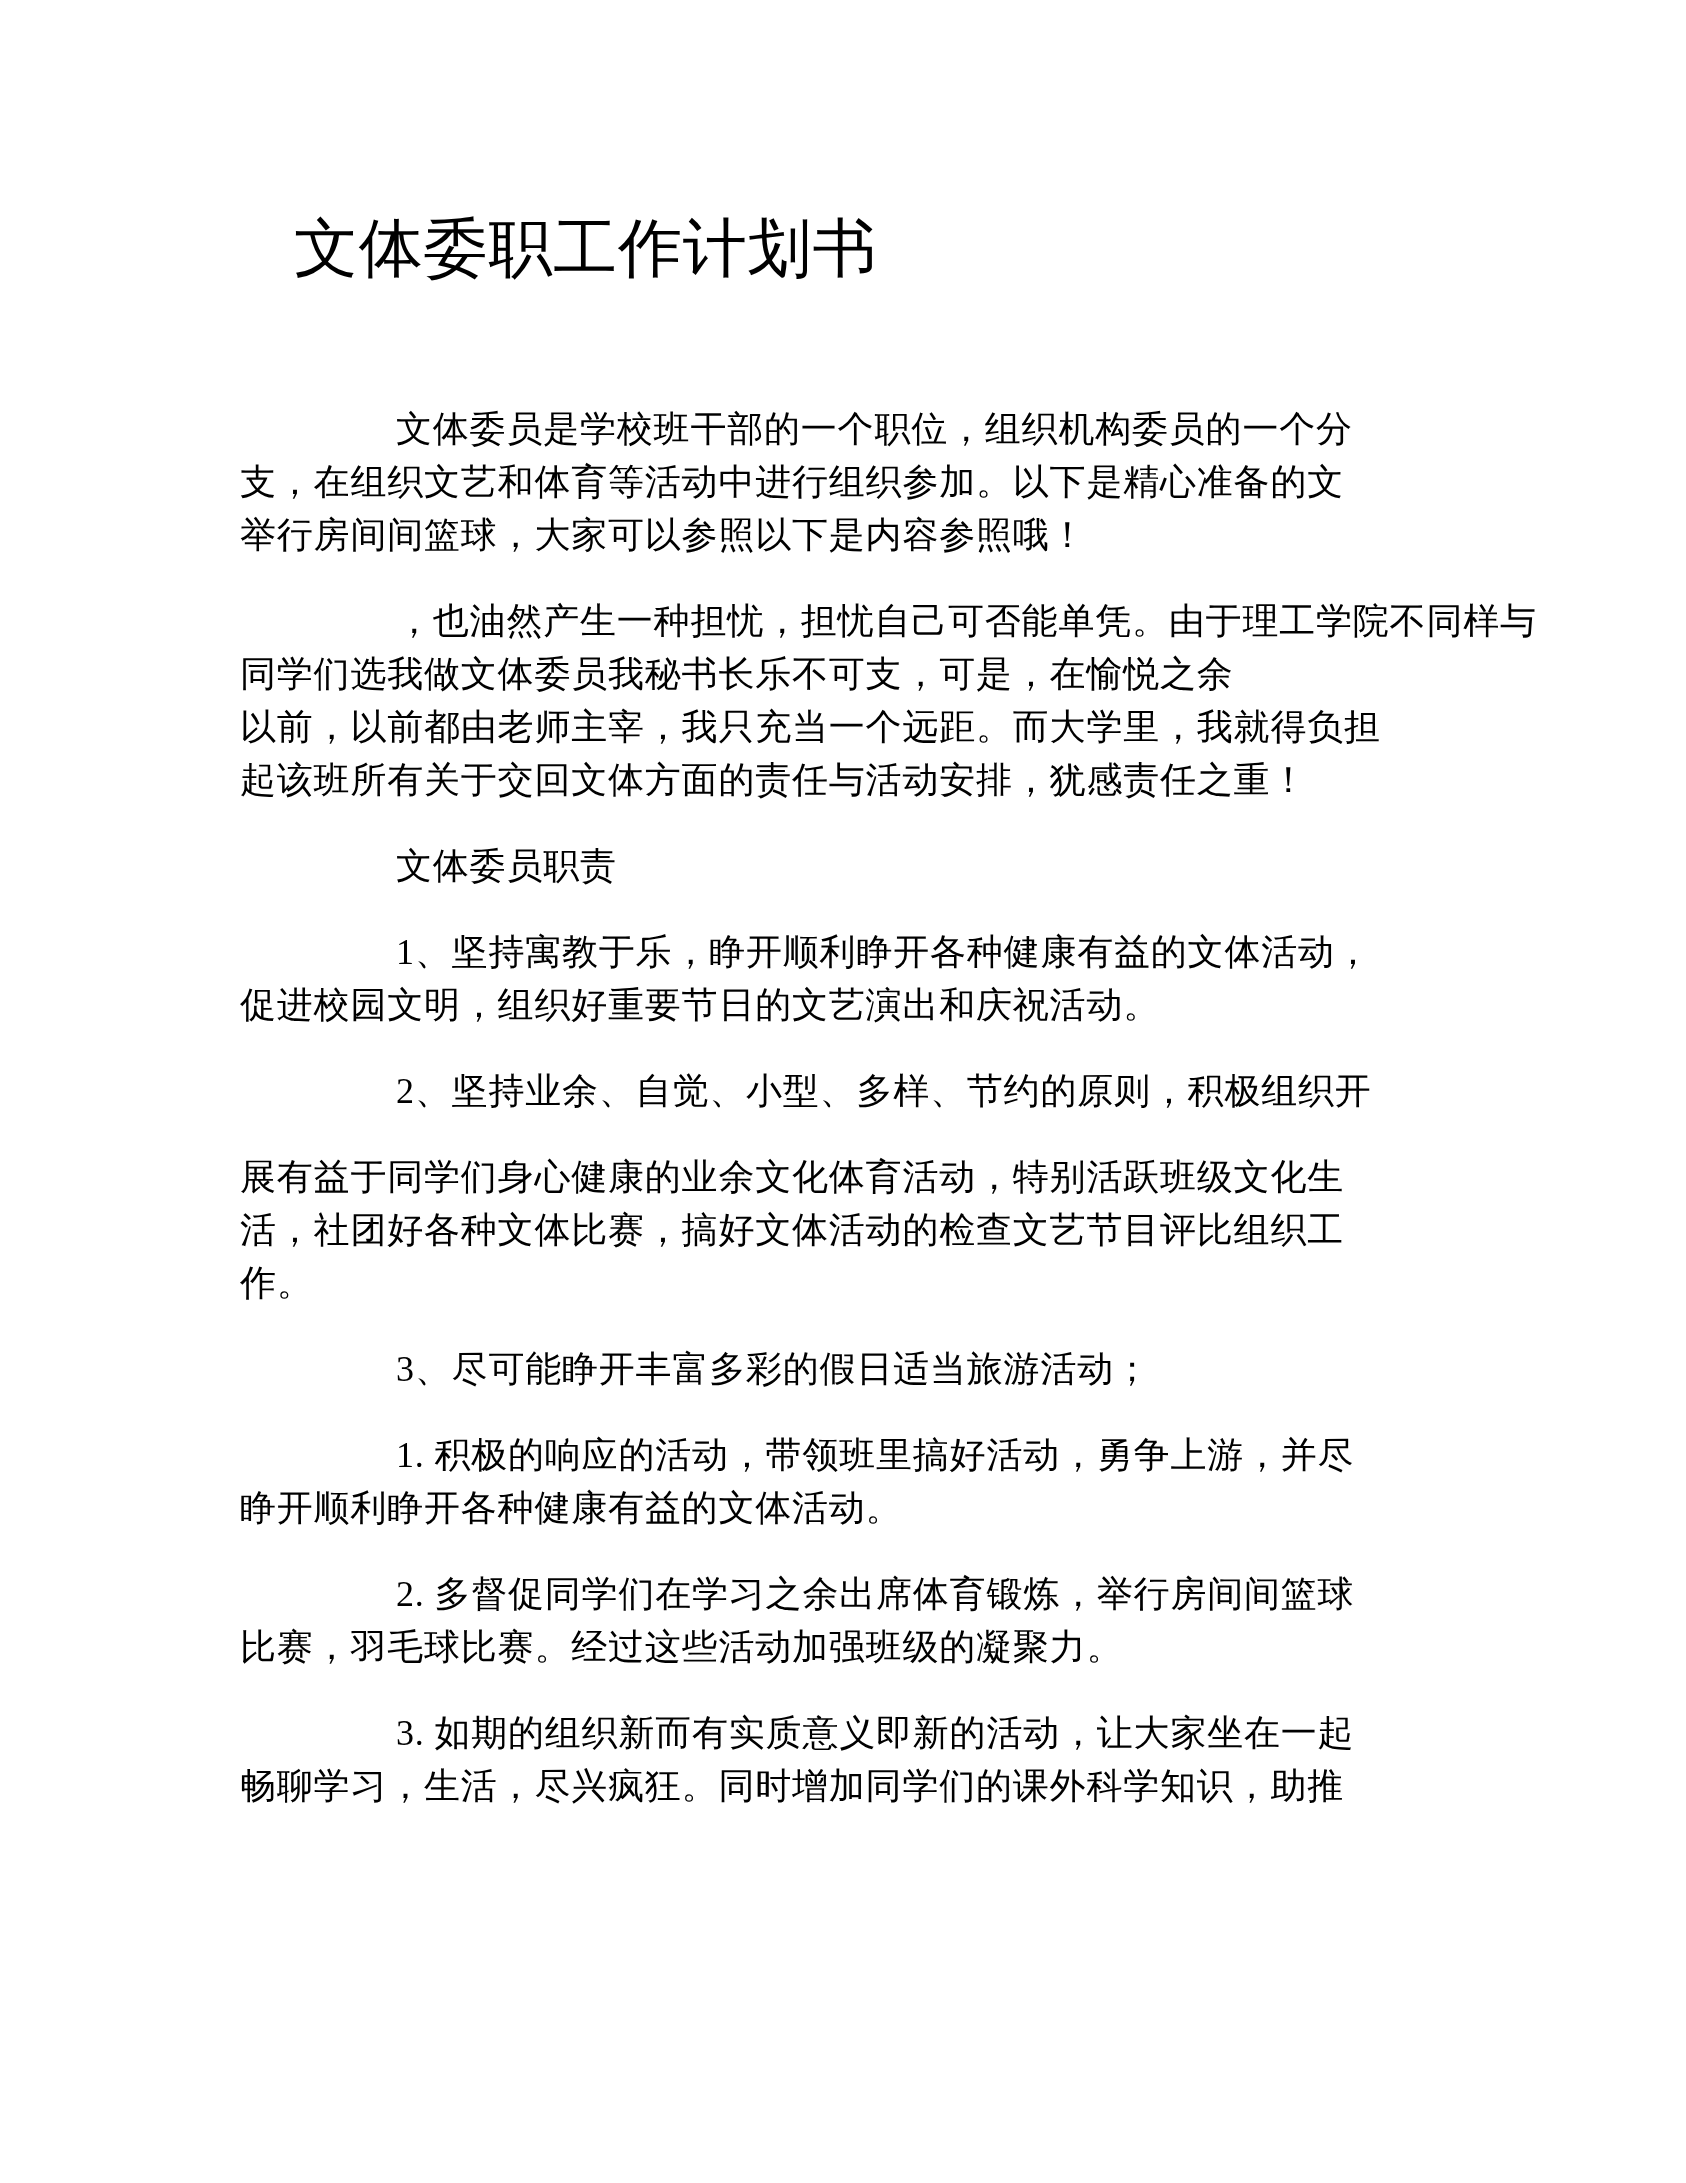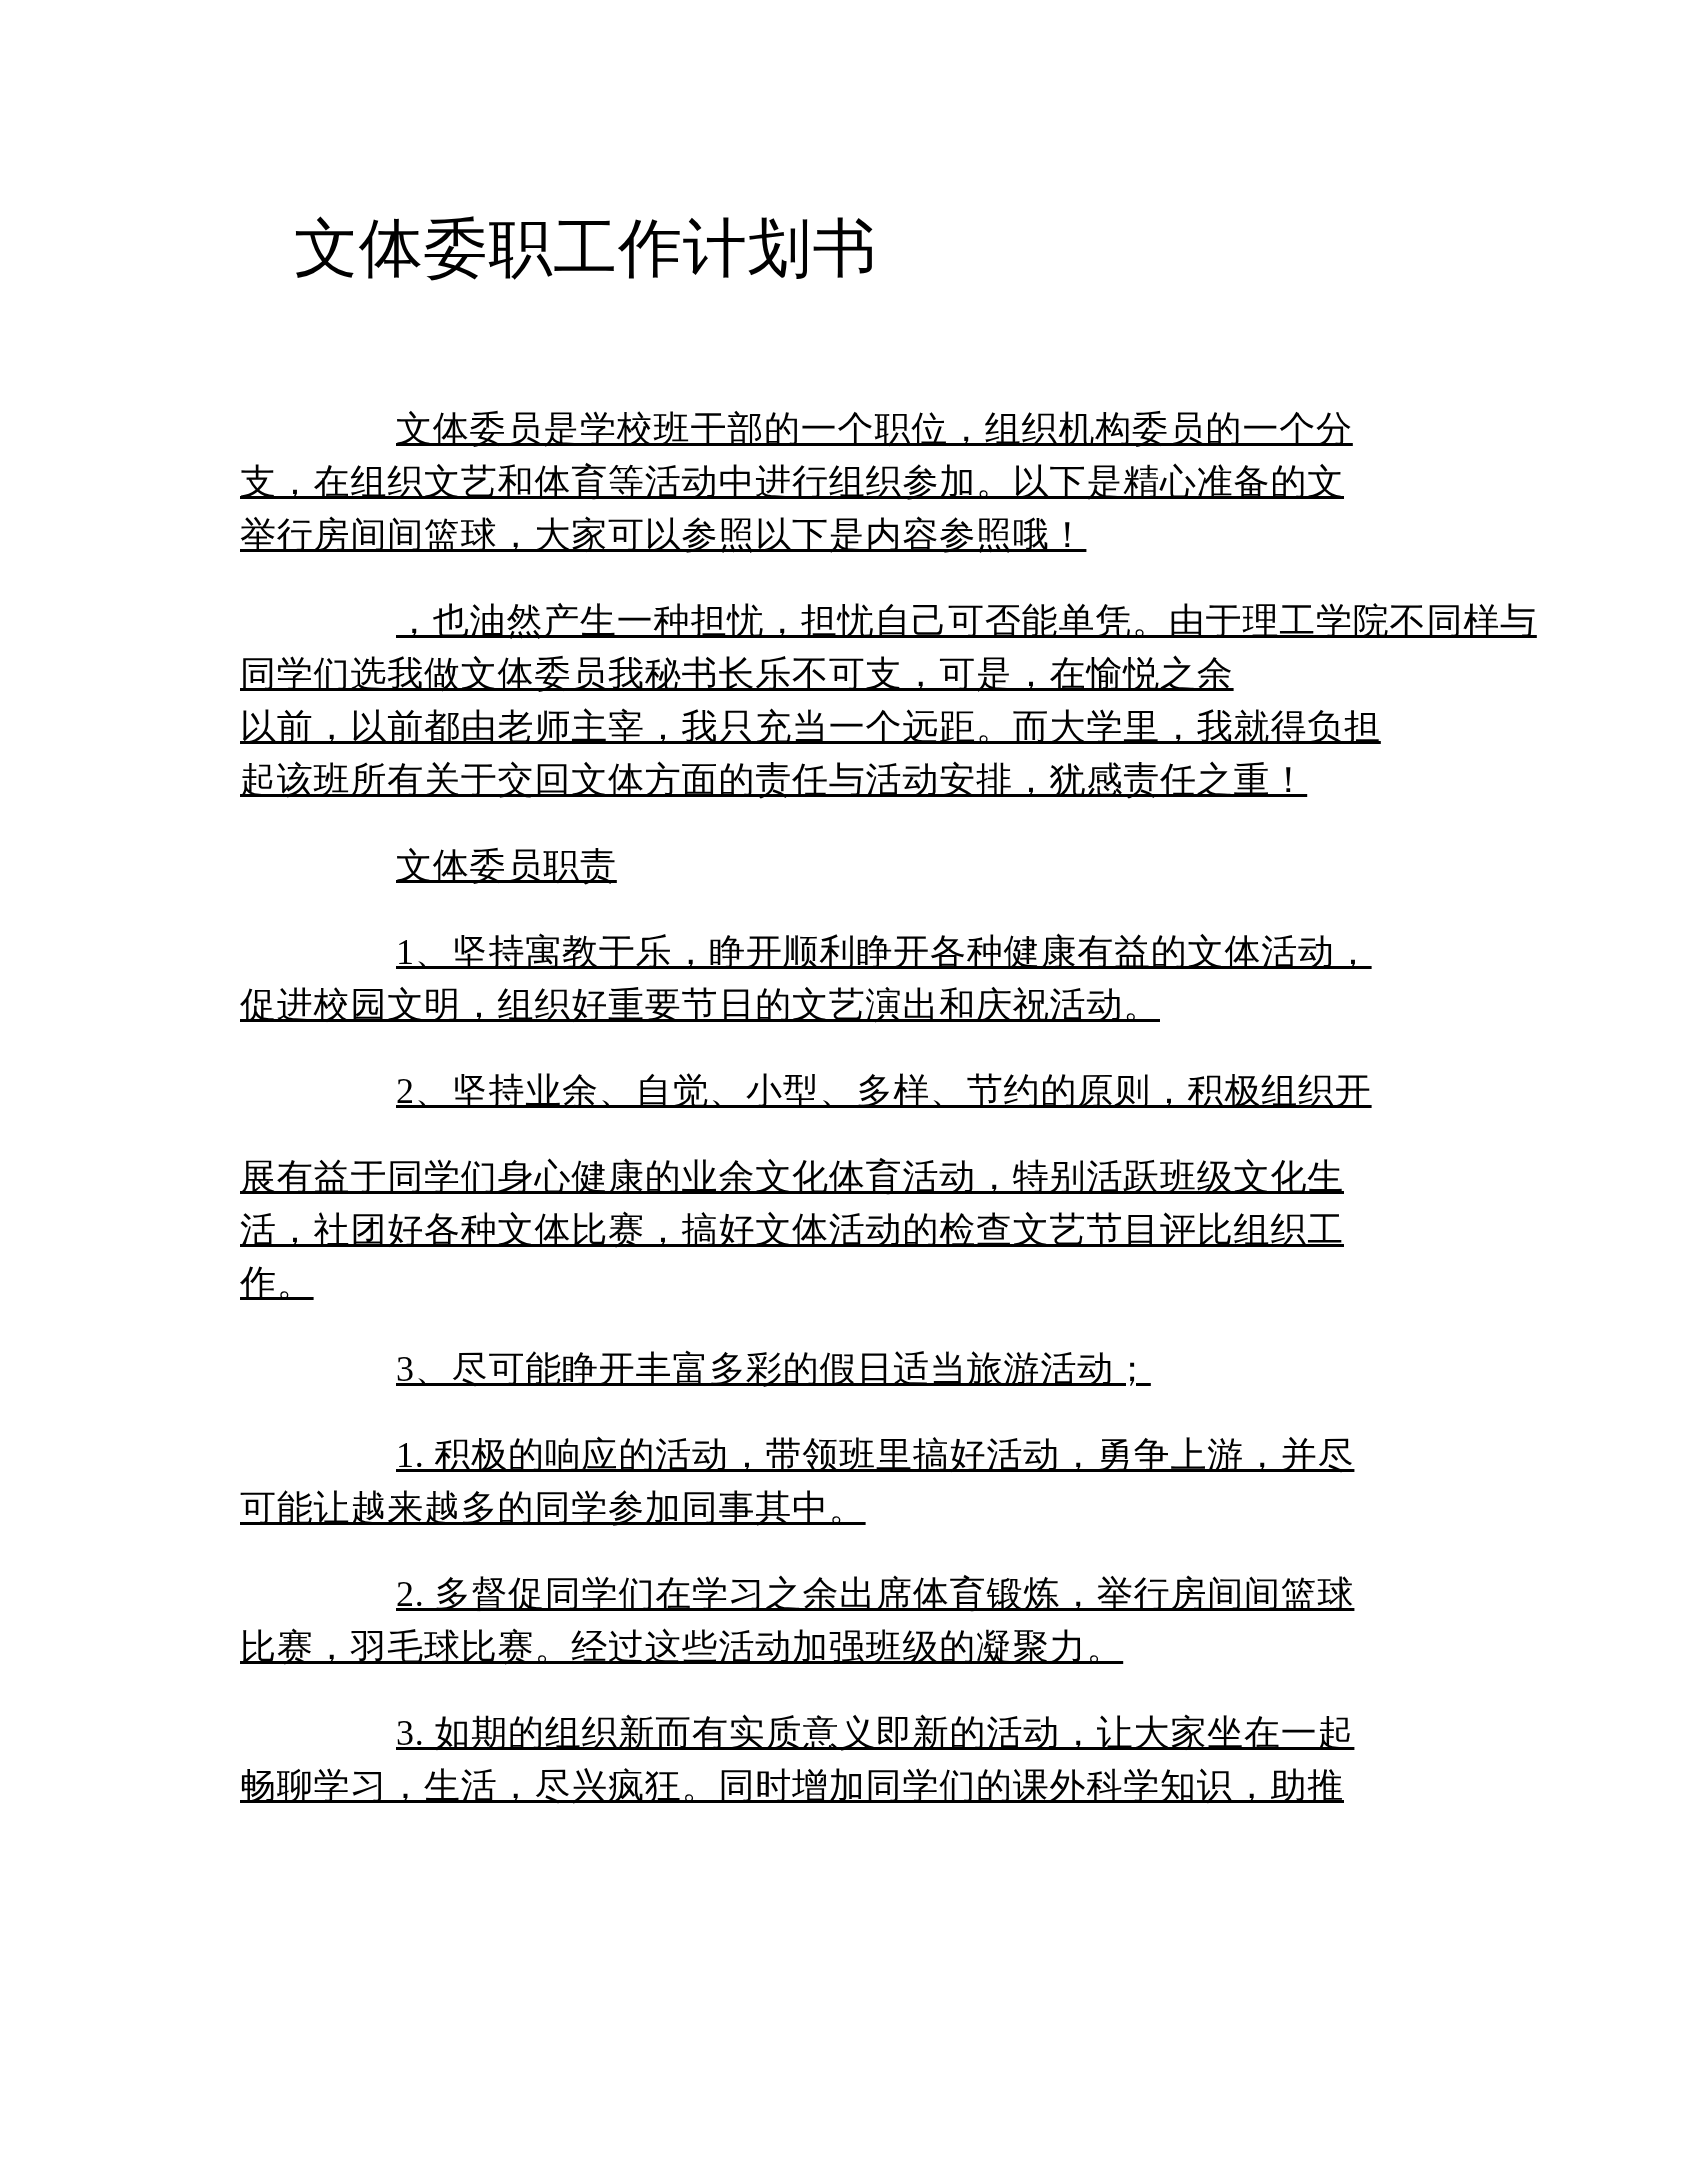--- a/index.html
+++ b/index.html
@@ -26,21 +26,20 @@
     font-weight: normal;
     text-align: left;
     letter-spacing: 0.8px;
     white-space: nowrap;
   }
   .para {
     margin: 0 0 33px 0;
     font-size: 36px;
     line-height: 53px;
     letter-spacing: 0.8px;
-    text-decoration: underline;
   }
   .para:last-child {
     margin-bottom: 0;
   }
   .line {
     white-space: pre;
   }
   .para.indent > .line:first-child {
     padding-left: 156px;
   }
@@ -75,21 +74,21 @@
       <div class="para">
         <div class="line">展有益于同学们身心健康的业余文化体育活动，特别活跃班级文化生</div>
         <div class="line">活，社团好各种文体比赛，搞好文体活动的检查文艺节目评比组织工</div>
         <div class="line">作。</div>
       </div>
       <div class="para indent">
         <div class="line">3、尽可能睁开丰富多彩的假日适当旅游活动；</div>
       </div>
       <div class="para indent">
         <div class="line">1. 积极的响应的活动，带领班里搞好活动，勇争上游，并尽</div>
-        <div class="line">可能让越来越多的同学参加同事其中。</div>
+        <div class="line">睁开顺利睁开各种健康有益的文体活动。</div>
       </div>
       <div class="para indent">
         <div class="line">2. 多督促同学们在学习之余出席体育锻炼，举行房间间篮球</div>
         <div class="line">比赛，羽毛球比赛。经过这些活动加强班级的凝聚力。</div>
       </div>
       <div class="para indent">
         <div class="line">3. 如期的组织新而有实质意义即新的活动，让大家坐在一起</div>
         <div class="line">畅聊学习，生活，尽兴疯狂。同时增加同学们的课外科学知识，助推</div>
       </div>
     </div>

